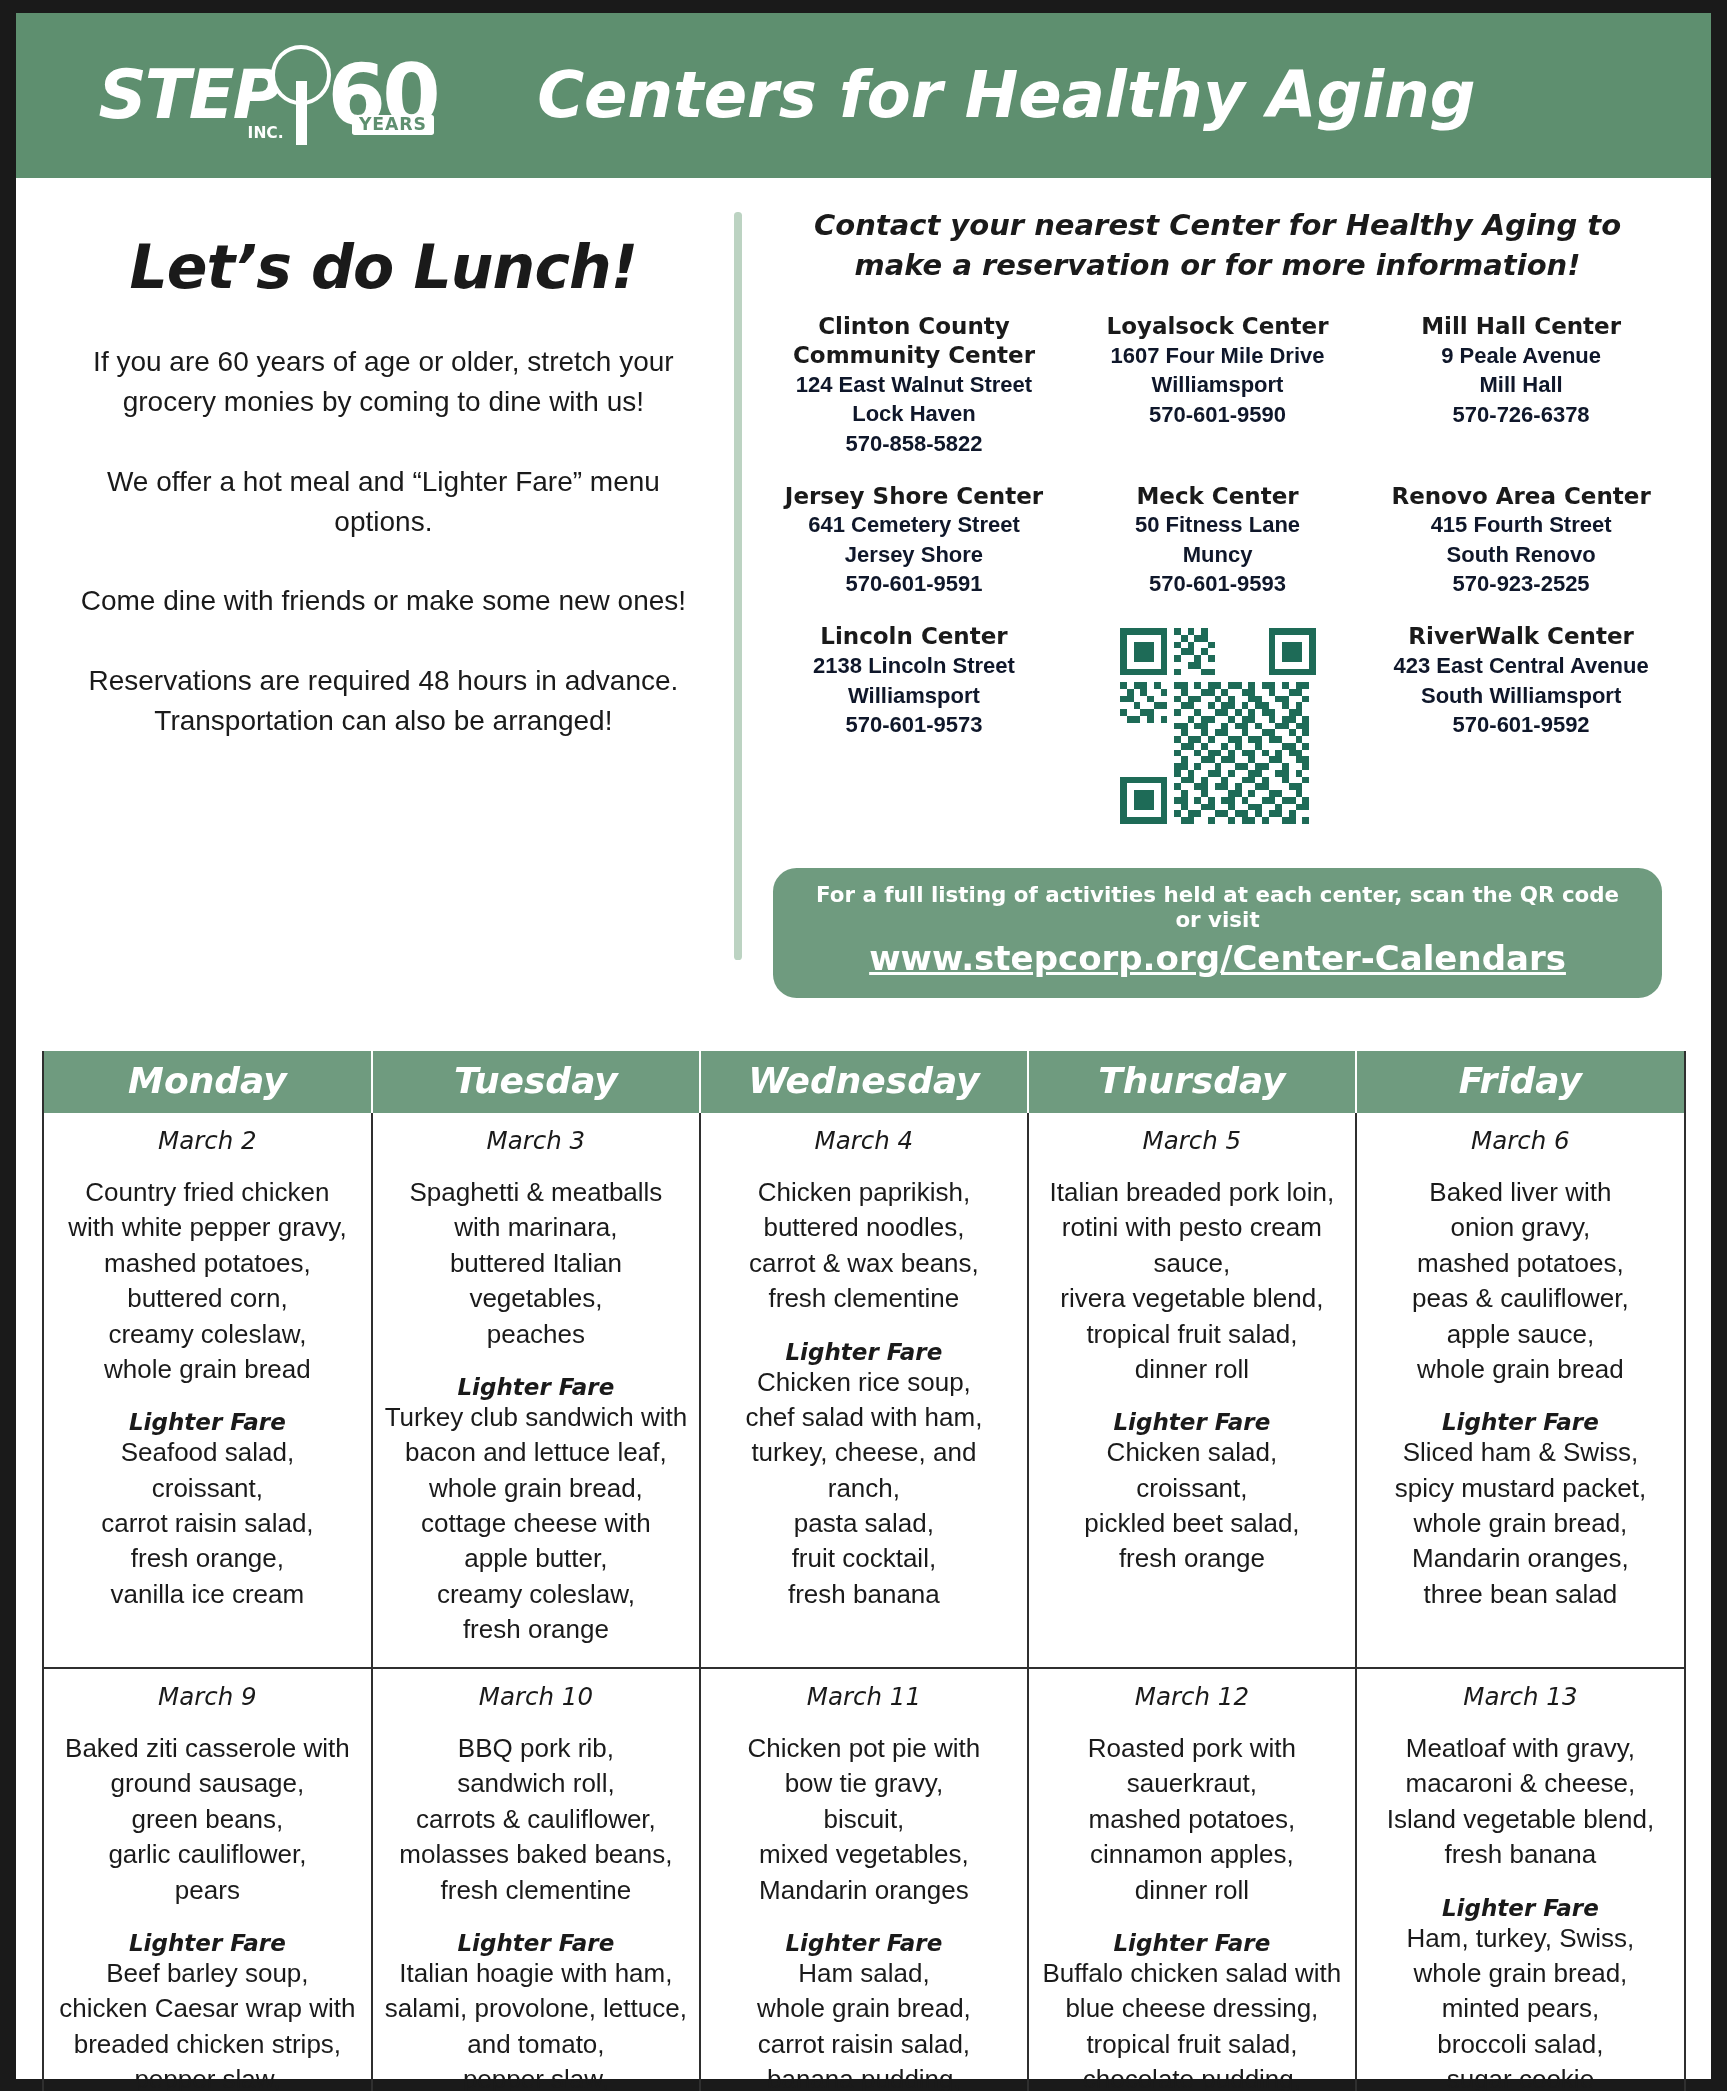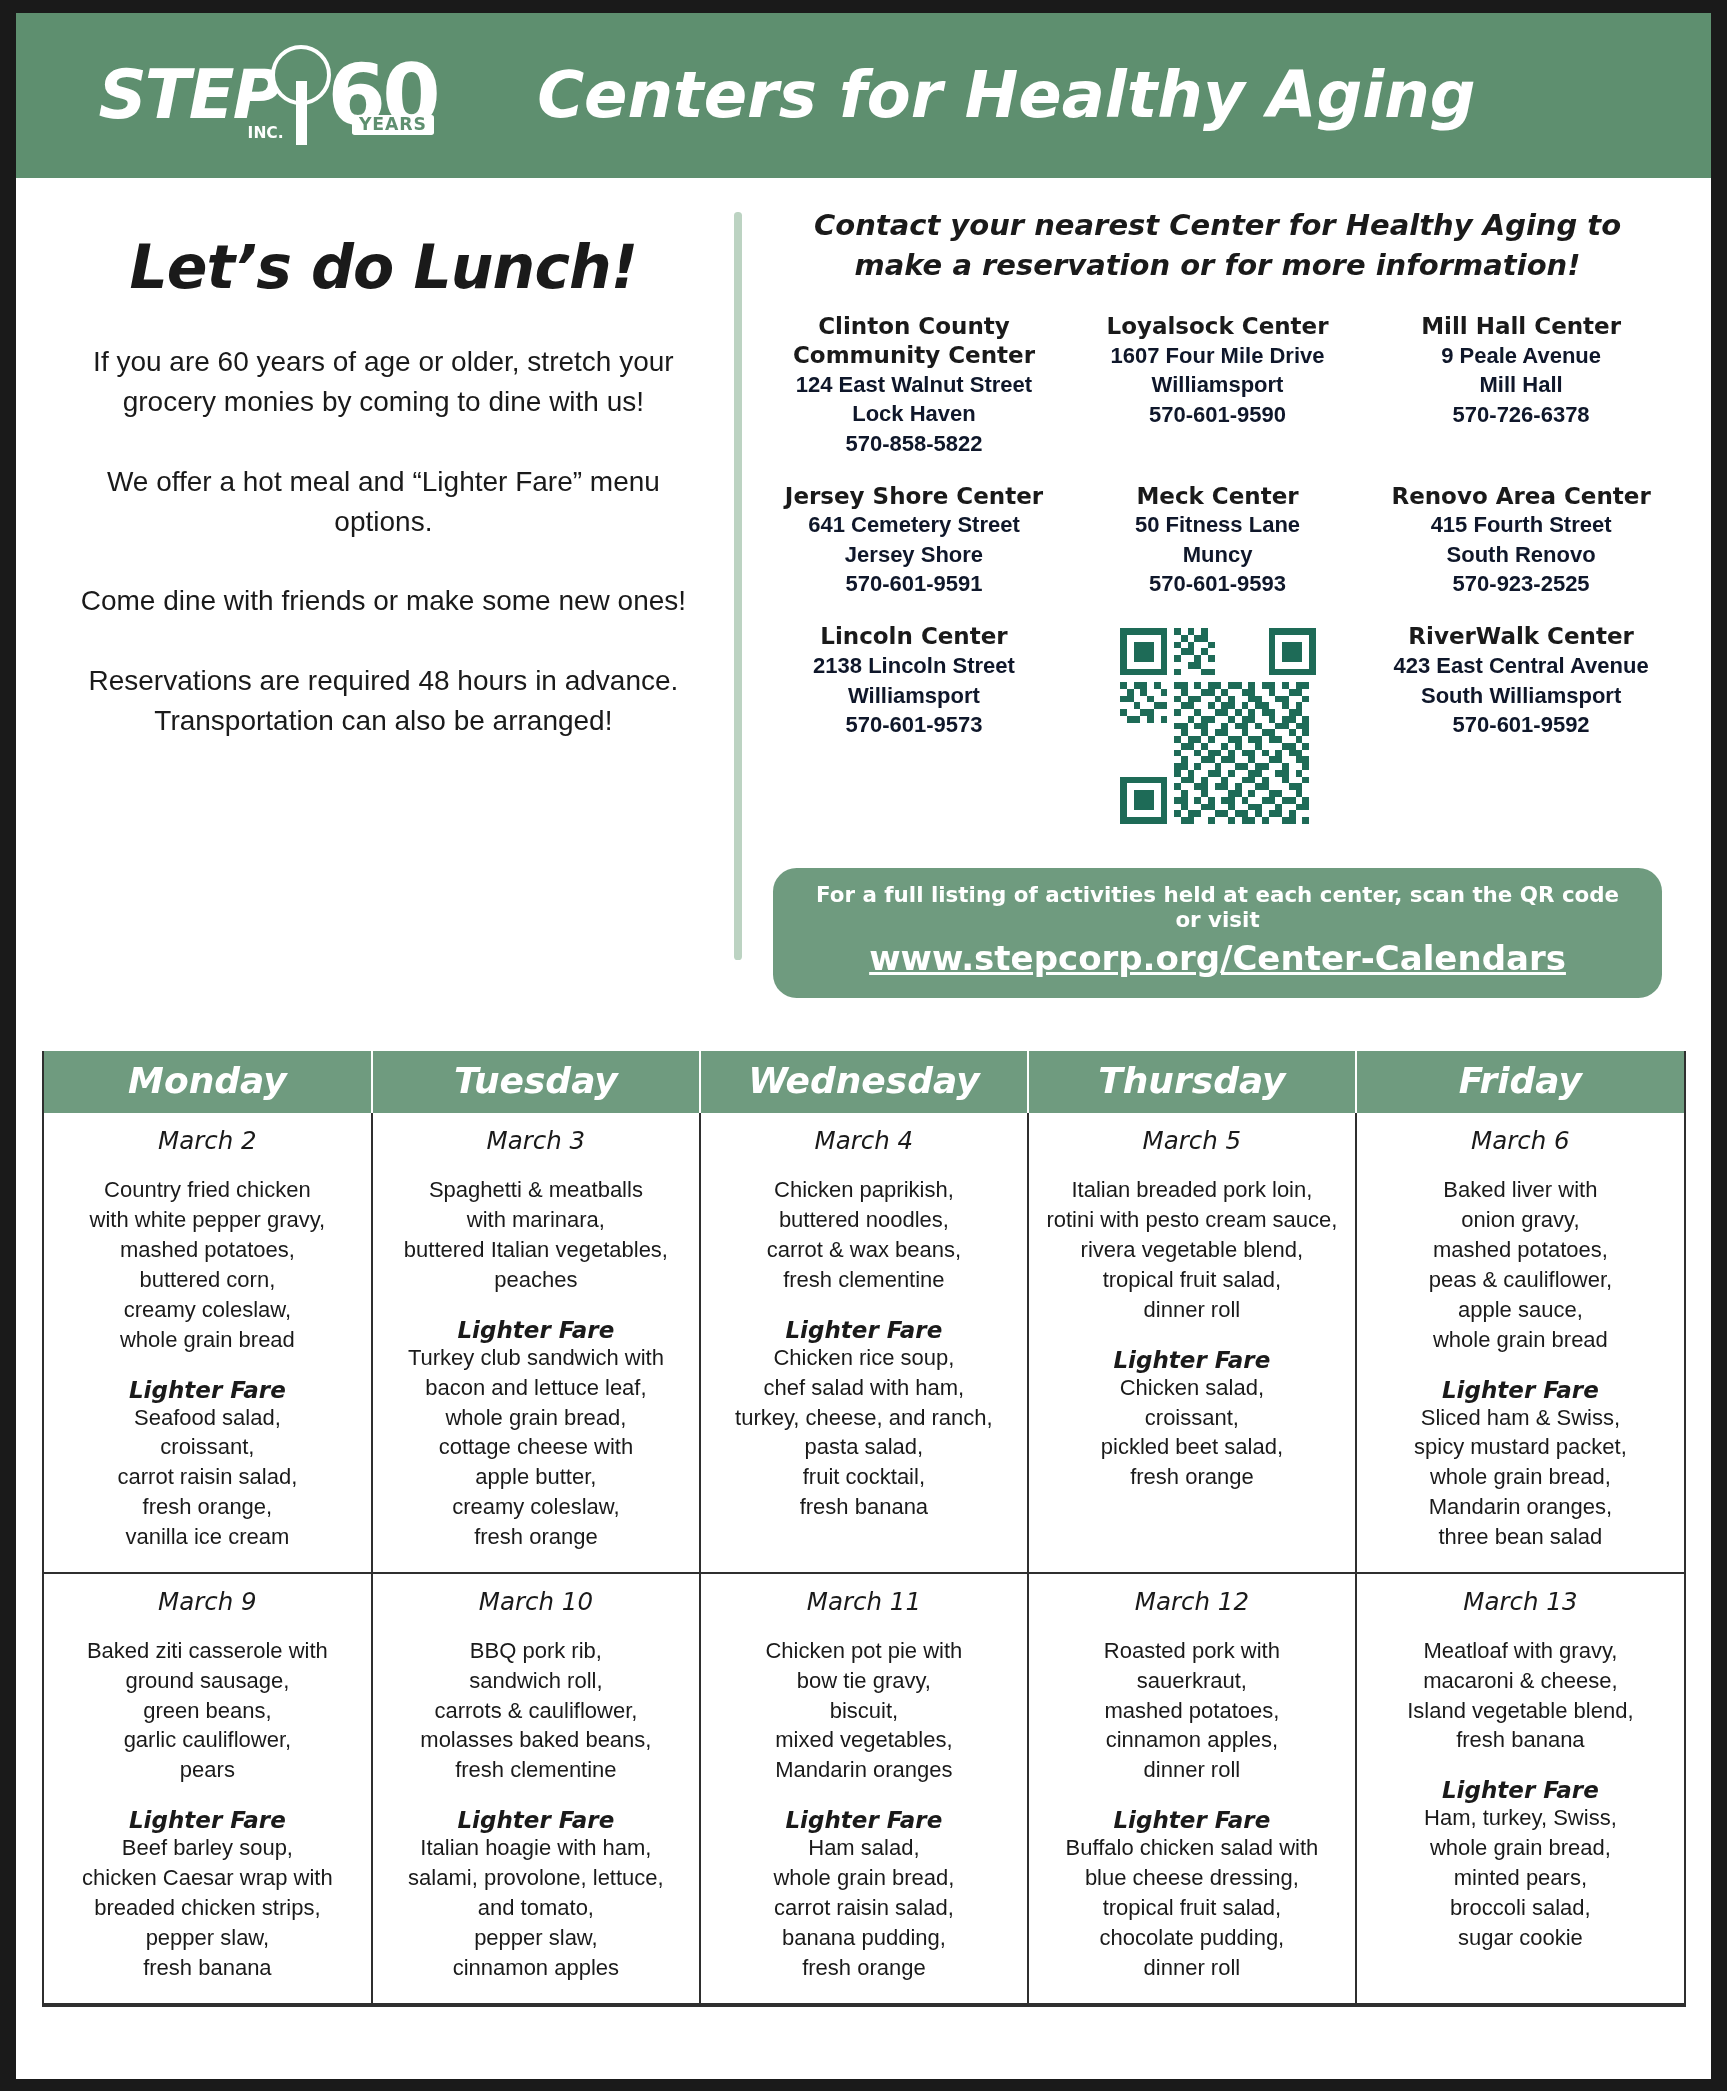--- a/index.html
+++ b/index.html
@@ -233,21 +233,21 @@
   .cal td:last-child { border-right: none; }
   .cell-date {
     font-family: "DejaVu Sans", sans-serif;
     font-weight: normal;
     font-style: italic;
     font-size: 24.5px;
     color: #1a1a1a;
     margin-bottom: 20px;
   }
   .cell-meal, .cell-lf {
-    font-size: 22px;
+    font-size: 26px;
     line-height: 1.36;
     color: #1a1a1a;
     white-space: pre-line;
   }
   .lf-label {
     font-family: "DejaVu Sans", sans-serif;
     font-weight: bold;
     font-style: italic;
     font-size: 23px;
     margin: 22px 0 0 0;

